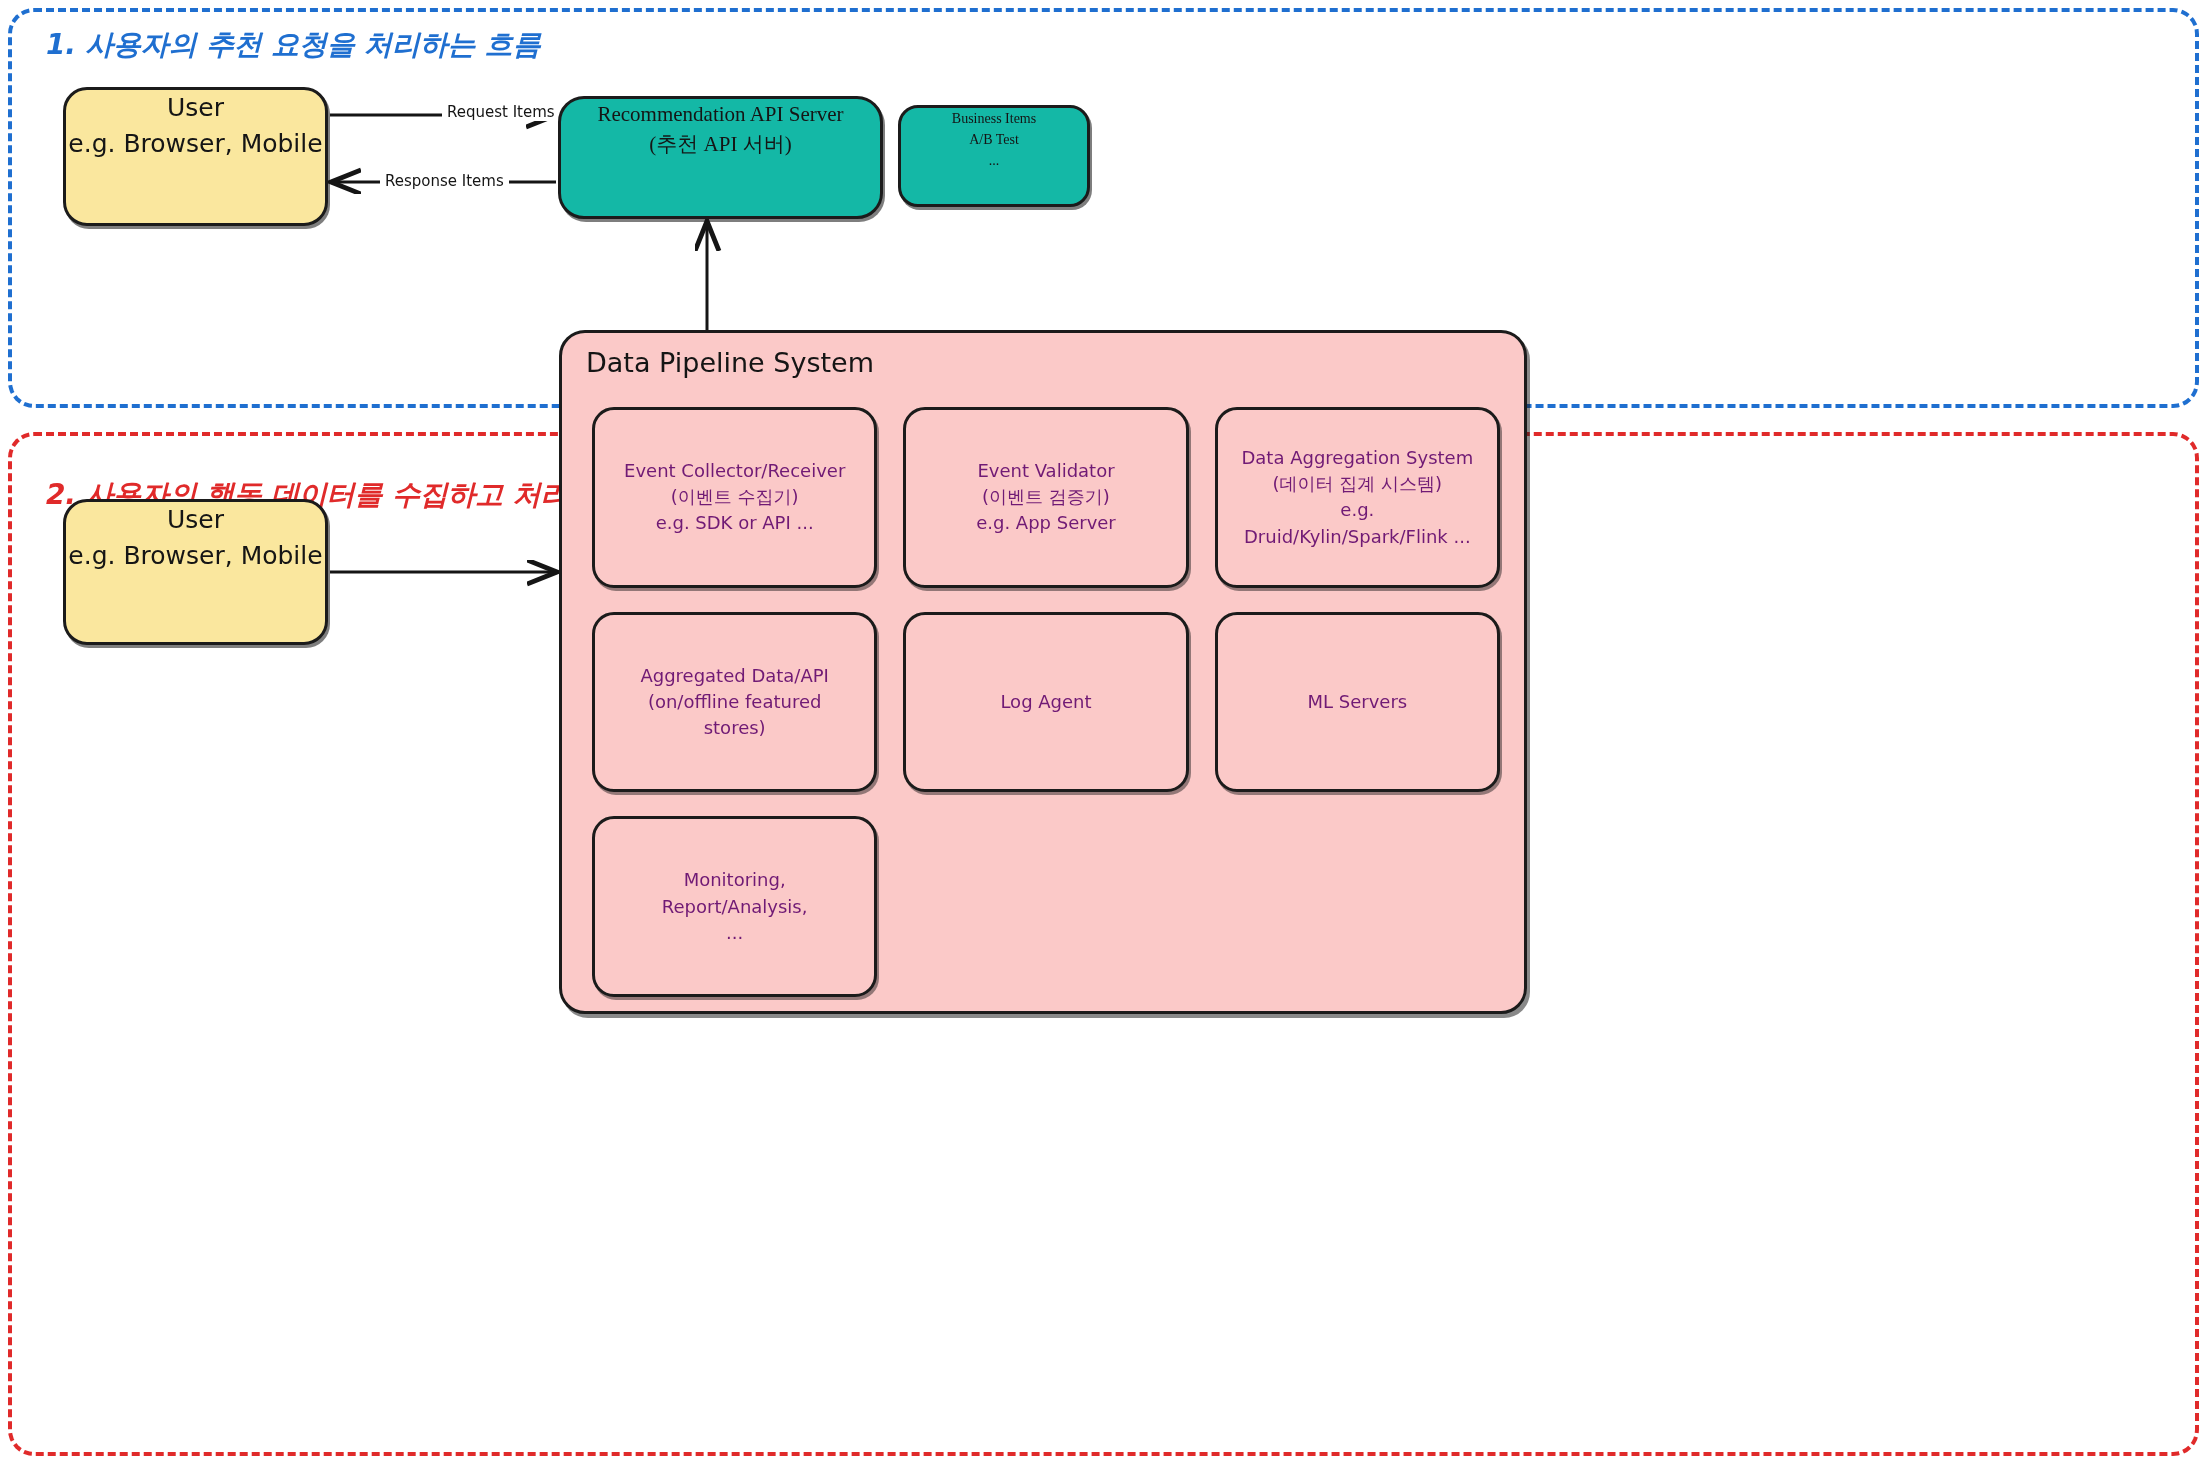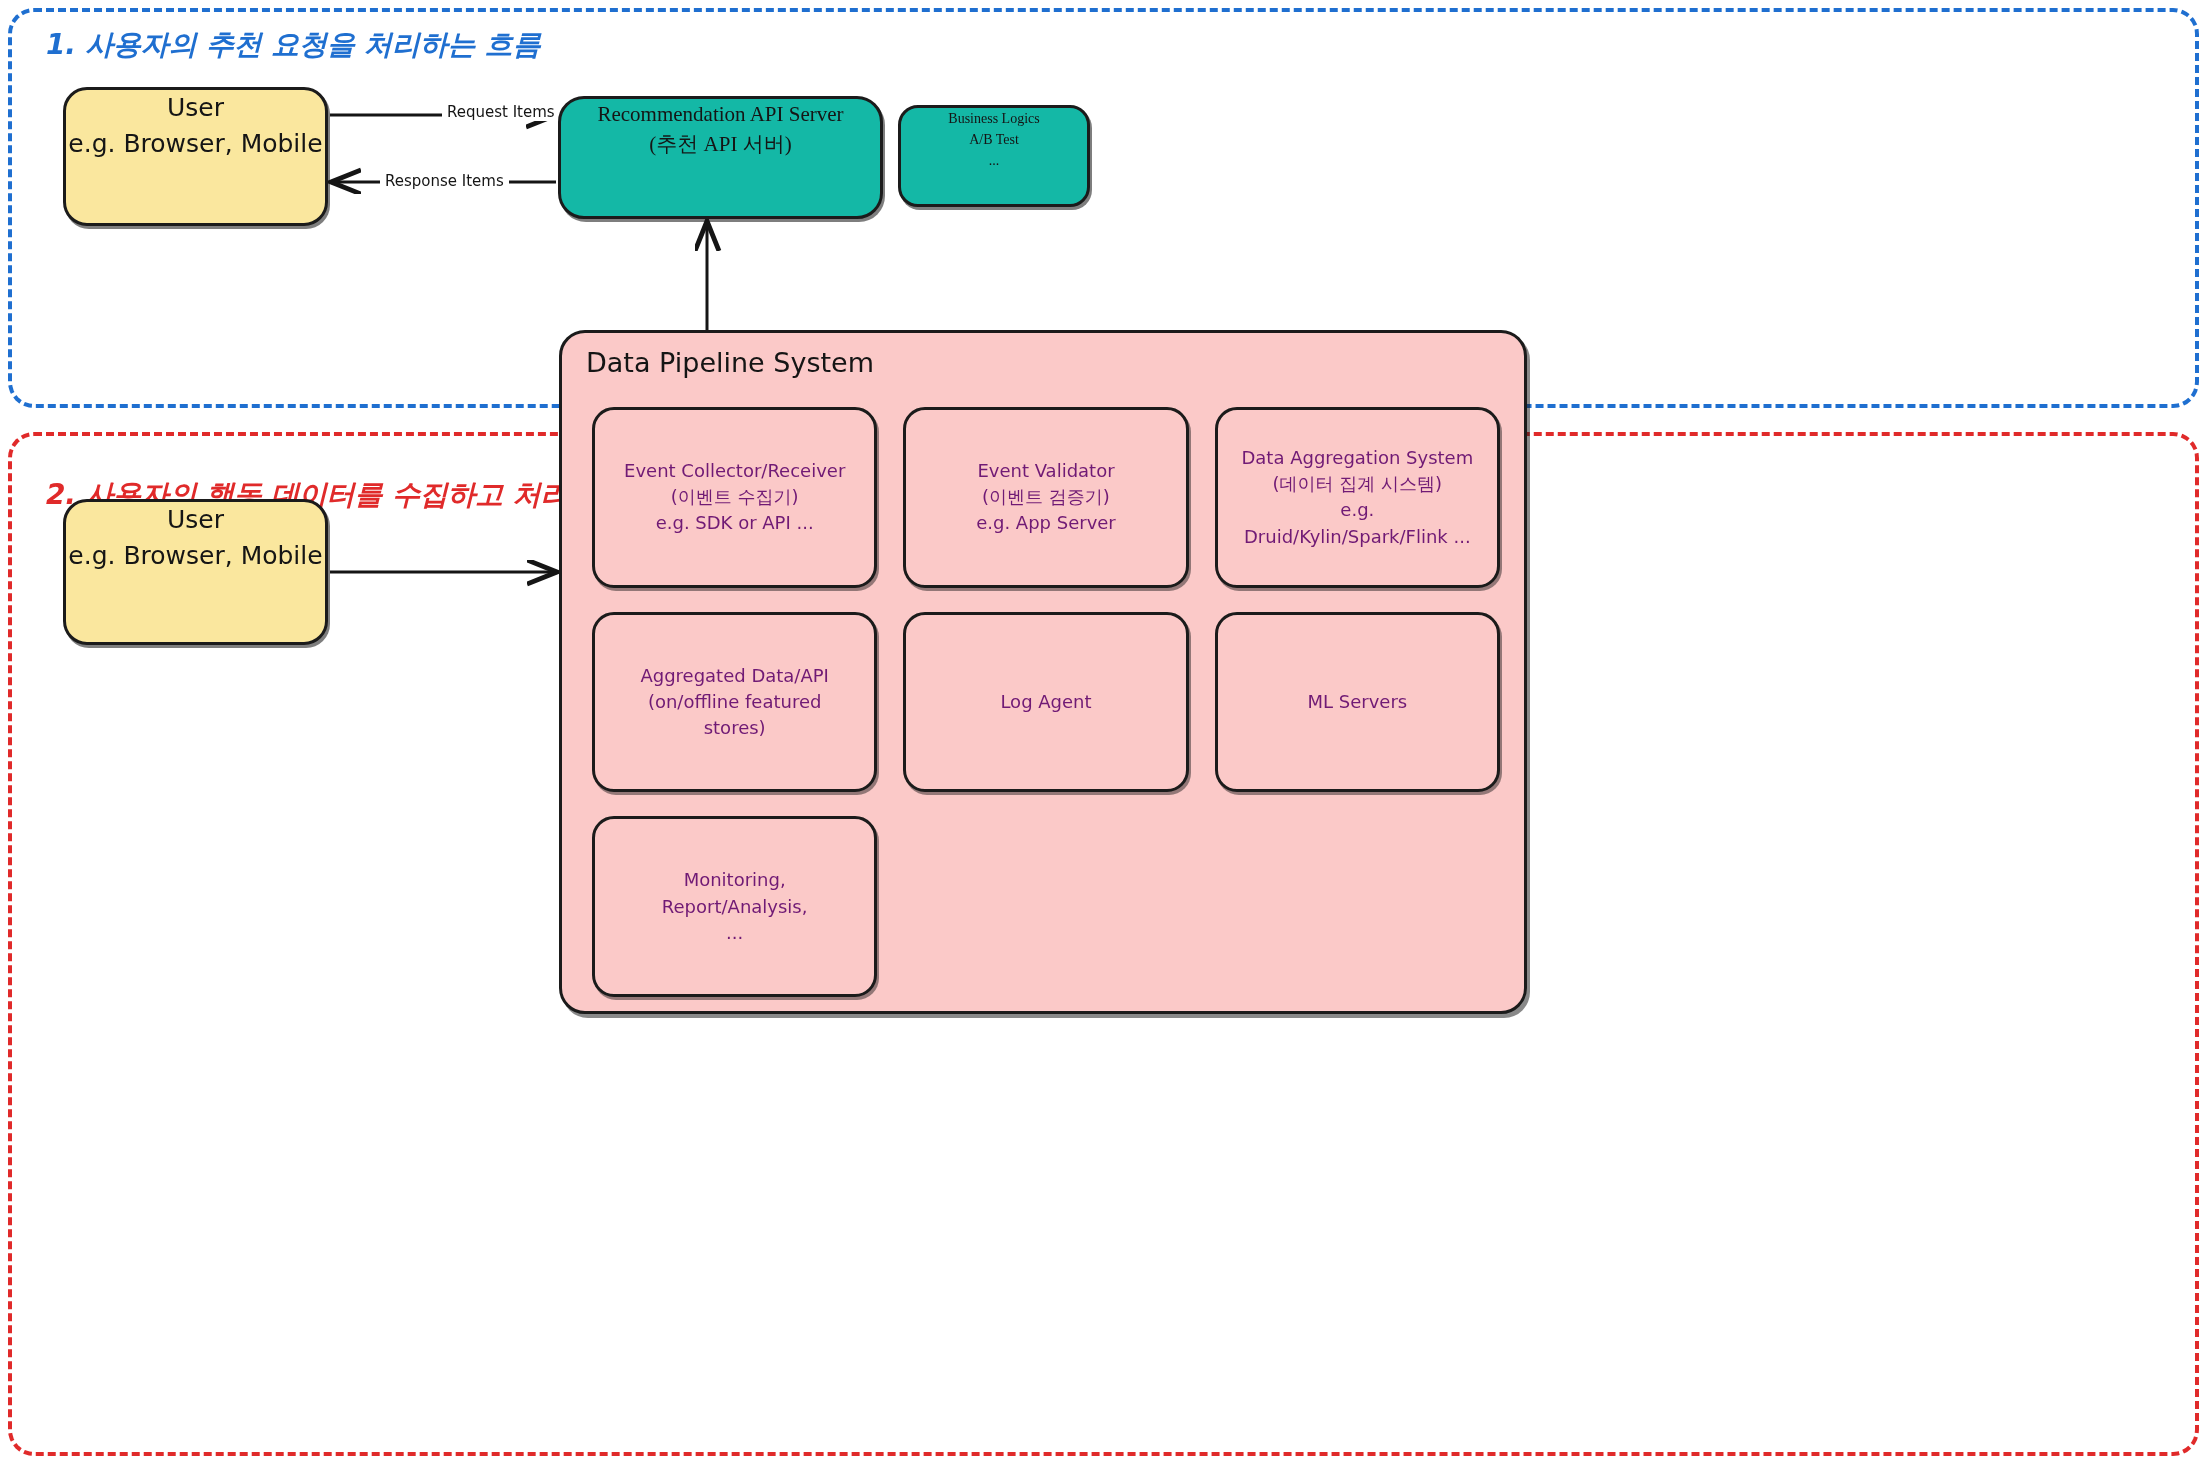--- a/index.html
+++ b/index.html
@@ -192,21 +192,21 @@
     <span class="line">User</span>
     <span class="line">e.g. Browser, Mobile</span>
   </div>
 
   <div class="node green" id="recommendation-api-server">
     <span class="line">Recommendation API Server</span>
     <span class="line">(추천 API 서버)</span>
   </div>
 
   <div class="node green" id="business-logics">
-    <span class="line">Business Logics</span>
+    <span class="line">Business Items</span>
     <span class="line">A/B Test</span>
     <span class="line">...</span>
   </div>
 
   <div class="node yellow" id="user-bottom">
     <span class="line">User</span>
     <span class="line">e.g. Browser, Mobile</span>
   </div>
 
   <div class="node pink" id="data-pipeline-system">

